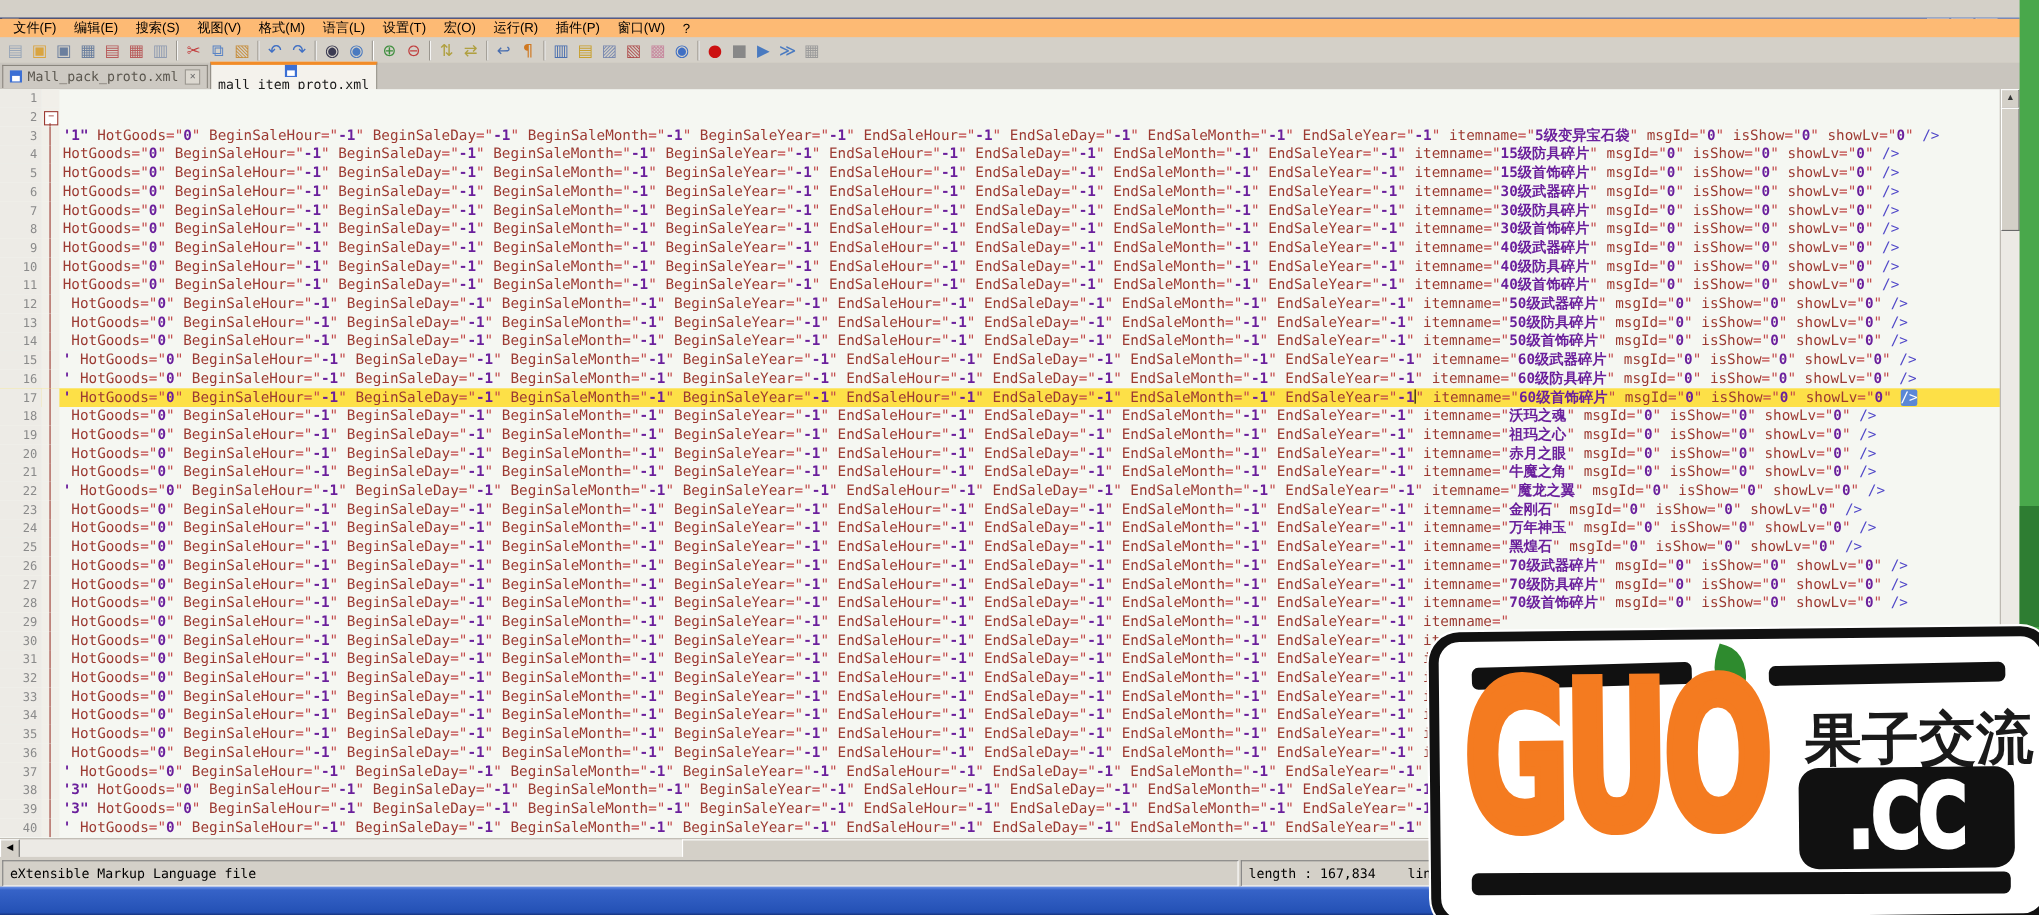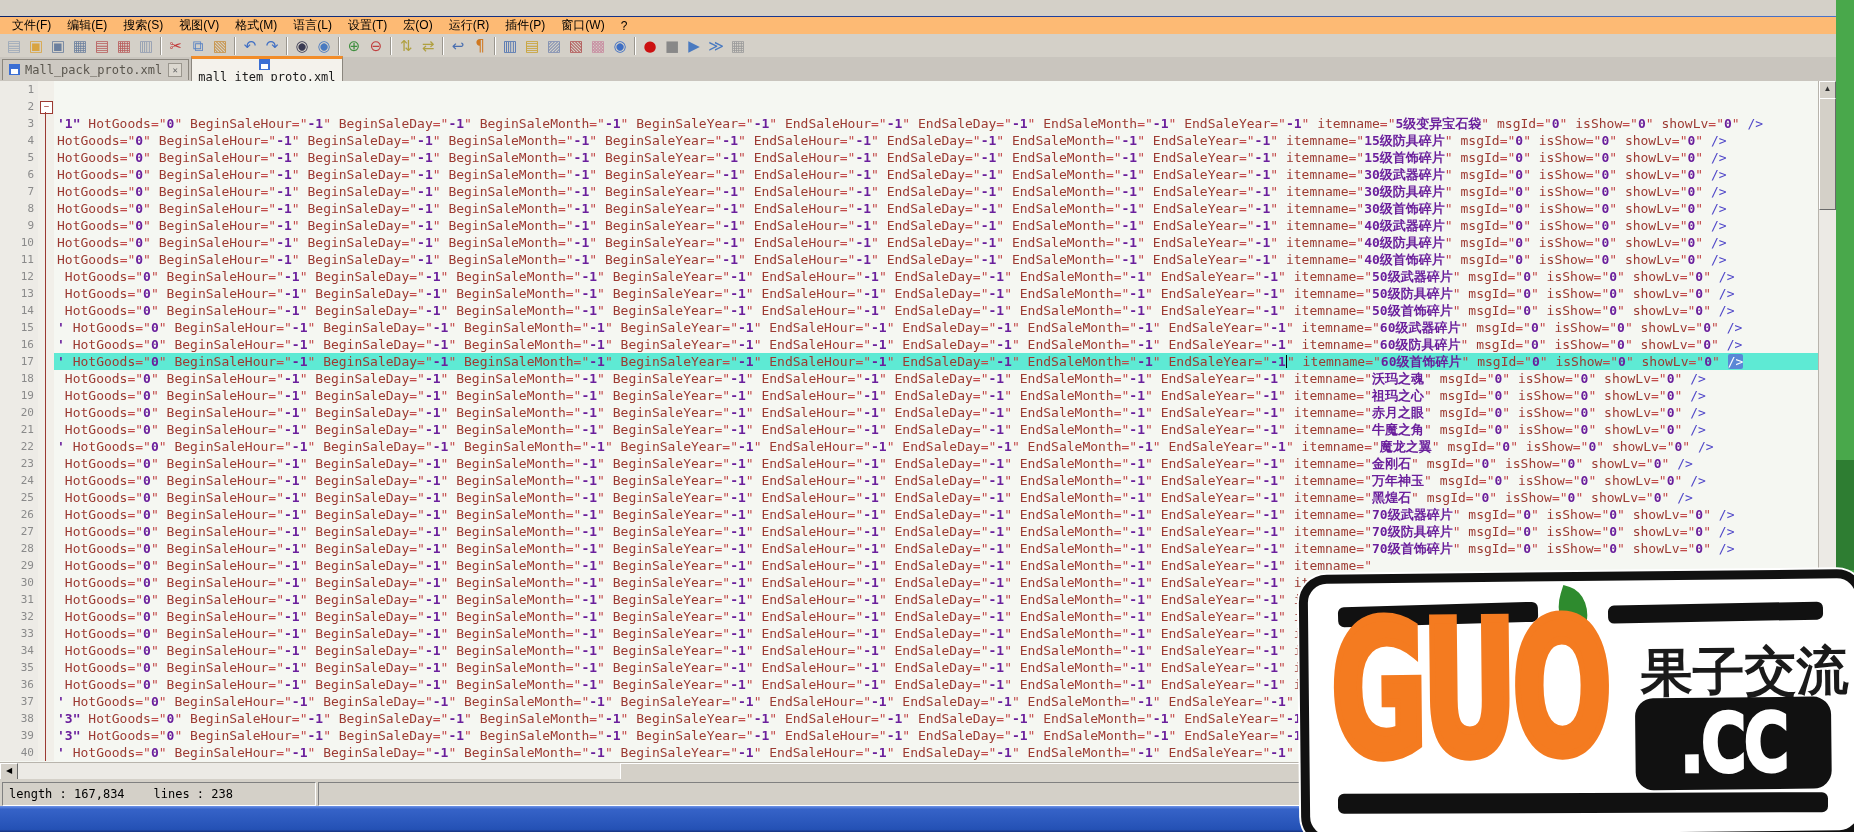--- a/index.html
+++ b/index.html
@@ -39,21 +39,21 @@
   .tab.active{height:23px;background:#F4F2EC;color:#1a1a1a;border-top:3px solid #F28C28;flex-direction:column;}
   .floppy-ic{width:11px;height:11px;background:#3B6FD4;margin-right:5px;position:relative;flex:none;}
   .floppy-ic::after{content:"";position:absolute;left:2px;top:5px;right:2px;bottom:1px;background:#fff;}
   .closex{width:12px;height:12px;margin-left:6px;font-size:9px;line-height:12px;text-align:center;
     color:#6a6a6a;border:1px solid #9a968e;background:#DCD8D0;flex:none;}
 
   
   .editor{position:absolute;left:0;top:81px;width:1819px;height:681px;background:#F5F7F2;overflow:hidden;}
   .code-line{position:relative;display:flex;height:17px;line-height:17px;white-space:pre;
     font-family:"DejaVu Sans Mono",monospace;font-size:13px;}
-  .code-line.current{background:#5eead4;}
+  .code-line.current{background:#fde047;}
   .gut{flex:none;width:34px;text-align:right;padding-right:4px;color:#8a8a8a;
     font-size:11px;background:#EDEBE6;}
   .foldcol{flex:none;width:16px;position:relative;background:#F1EFE9;}
   .foldline{position:absolute;left:7px;top:0;bottom:0;width:1px;background:#9C3A32;}
   .foldbox{position:absolute;left:2px;top:3px;width:11px;height:11px;background:#fff;
     border:1px solid #9C3A32;color:#9C3A32;font-size:9px;line-height:9px;text-align:center;}
   .codetext{padding-left:3px;}
   .xname{color:#9C3A32;}
   .xpun{color:#C14949;}
   .xval{color:#6A1F9C;font-weight:bold;}
@@ -243,20 +243,21 @@
     <div class="varrow down">▼</div>
   </div>
 
   <div class="hscroll">
     <div class="harrow" style="left:0">◀</div>
     <div class="hthumb"></div>
     <div class="harrow" style="right:0">▶</div>
   </div>
 
   <div class="statusbar">
+    <div class="stcell c1">eXtensible Markup Language file</div>
     <div class="stcell c2"><span>length : 167,834</span><span>&nbsp;&nbsp;&nbsp;&nbsp;</span><span>lines : 238</span></div>
     <div class="stcell c3"></div>
   </div>
 
   <div class="taskbar"></div>
 
   <div class="greenstrip">
       <div class="dark"></div>
     </div>
 

